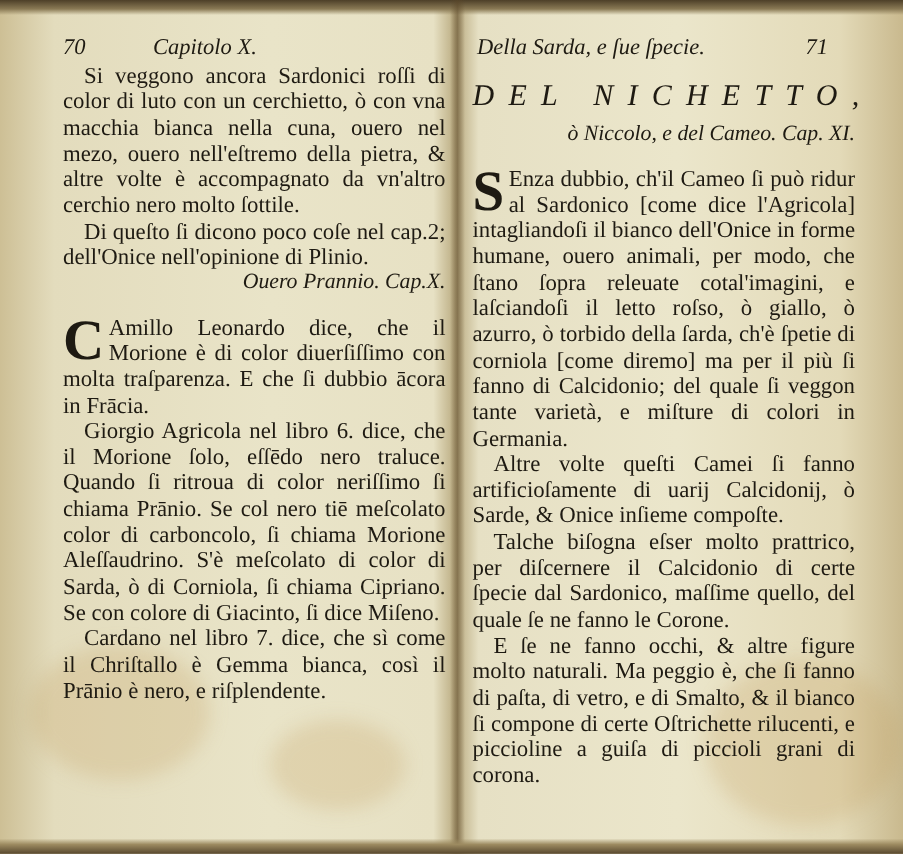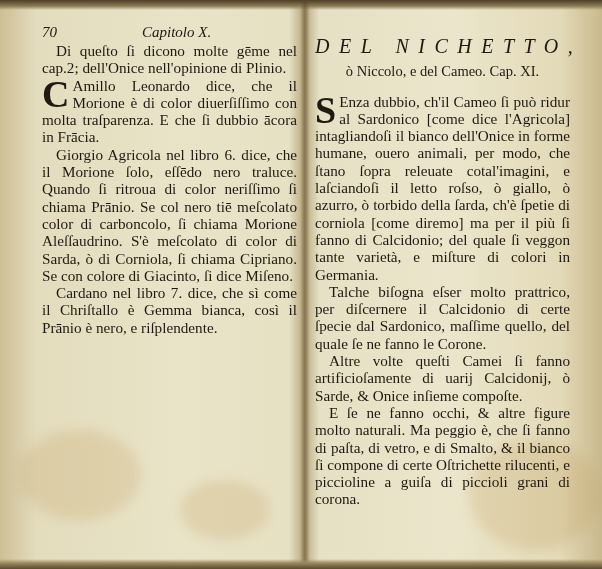--- a/index.html
+++ b/index.html
@@ -23,58 +23,64 @@
   .stain { position:absolute; border-radius:50%; background:rgba(190,150,80,0.22); filter:blur(6px); }
   .gutter {
     position:absolute; left:300px; top:0; width:10px; height:569px;
     background: linear-gradient(90deg, rgba(120,100,60,0.0), rgba(90,70,40,0.55), rgba(120,100,60,0.0));
   }
   .page { position:absolute; top:24px; color:#1e1a12; font-size:15.2px; line-height:17.3px; }
   .left { left:42px; width:255px; }
   .right { left:315px; width:255px; }
   .header { display:flex; font-style:italic; font-size:15px; height:18px; margin-bottom:0; }
   .left .header .num { width:60px; }
-  .left .header .title { flex:1; padding-left:0px;margin-left:40px; }
+  .left .header .title { flex:1; padding-left:0px; }
   .right .header .title { flex:1; padding-left:3px; }
   .right .header .num { width:30px; text-align:right; padding-right:18px; }
   p { margin:0; text-align:justify; }
   .indent { text-indent:14px; }
   .spaced { letter-spacing:9.5px; font-style:italic; font-size:20px; text-align:center; margin:14px 0 8px 0; white-space:nowrap; }
-  .sub { text-align:center; font-size:14.5px; margin:0 0 12px 0; }
+  .sub { font-style:italic; text-align:right; font-size:14.5px; margin:0 0 12px 0; }
   .dropcap { float:left; font-size:38px; line-height:32px; margin:1px 3px 0 0; font-weight:bold; }
 </style>
 </head>
 <body>
 
 <div class="spread">
   <div class="stain" style="left:20px;top:430px;width:120px;height:90px;"></div>
   <div class="stain" style="left:470px;top:440px;width:130px;height:110px;"></div>
   <div class="stain" style="left:180px;top:480px;width:90px;height:60px;"></div>
   <div class="gutter"></div>
 
   <div class="page left">
     <div class="header">
       <span class="num">70</span>
       <span class="title">Capitolo X.</span>
     </div>
-    <p class="indent">Di queſto ſi dicono molte gēme nel cap.2; dell'Onice nell'opinione di Plinio.</p>
+    <p class="indent">Si veggono ancora Sardonici roſſi di color di luto con un cerchietto, ò con vna macchia bianca nella cuna, ouero nel mezo, ouero nell'eſtremo della pietra, &amp; altre volte è accompagnato da vn'altro cerchio nero molto ſottile.</p>
+    <p class="indent">Di queſto ſi dicono poco coſe nel cap.2; dell'Onice nell'opinione di Plinio.</p>
+    <div class="sub">Ouero Prannio. Cap.X.</div>
     <p>
       <span class="dropcap">C</span>
       <span>Amillo Leonardo dice, che il Morione è di color diuerſiſſimo con molta traſparenza. E che ſi dubbio ācora in Frācia.</span>
     </p>
     <p class="indent">Giorgio Agricola nel libro 6. dice, che il Morione ſolo, eſſēdo nero traluce. Quando ſi ritroua di color neriſſimo ſi chiama Prānio. Se col nero tiē meſcolato color di carboncolo, ſi chiama Morione Aleſſaudrino. S'è meſcolato di color di Sarda, ò di Corniola, ſi chiama Cipriano. Se con colore di Giacinto, ſi dice Miſeno.</p>
     <p class="indent">Cardano nel libro 7. dice, che sì come il Chriſtallo è Gemma bianca, così il Prānio è nero, e riſplendente.</p>
 
   </div>
 
   <div class="page right">
+    <div class="header">
+      <span class="title">Della Sarda, e ſue ſpecie.</span>
+      <span class="num">71</span>
+    </div>
     <div class="spaced">DEL NICHETTO,</div>
     <div class="sub">ò Niccolo, e del Cameo. Cap. XI.</div>
     <p>
       <span class="dropcap">S</span>
       <span>Enza dubbio, ch'il Cameo ſi può ridur al Sardonico [come dice l'Agricola] intagliandoſi il bianco dell'Onice in forme humane, ouero animali, per modo, che ſtano ſopra releuate cotal'imagini, e laſciandoſi il letto roſso, ò giallo, ò azurro, ò torbido della ſarda, ch'è ſpetie di corniola [come diremo] ma per il più ſi fanno di Calcidonio; del quale ſi veggon tante varietà, e miſture di colori in Germania.</span>
     </p>
+    <p class="indent">Altre volte queſti Camei ſi fanno artificioſamente di uarij Calcidonij, ò Sarde, &amp; Onice inſieme compoſte.</p>
     <p class="indent">Talche biſogna eſser molto prattrico, per diſcernere il Calcidonio di certe ſpecie dal Sardonico, maſſime quello, del quale ſe ne fanno le Corone.</p>
-    <p class="indent">Altre volte queſti Camei ſi fanno artificioſamente di uarij Calcidonij, ò Sarde, &amp; Onice inſieme compoſte.</p>
     <p class="indent">E ſe ne fanno occhi, &amp; altre figure molto naturali. Ma peggio è, che ſi fanno di paſta, di vetro, e di Smalto, &amp; il bianco ſi compone di certe Oſtrichette rilucenti, e piccioline a guiſa di piccioli grani di corona.</p>
 
   </div>
 </div>
 
 </body></html>

